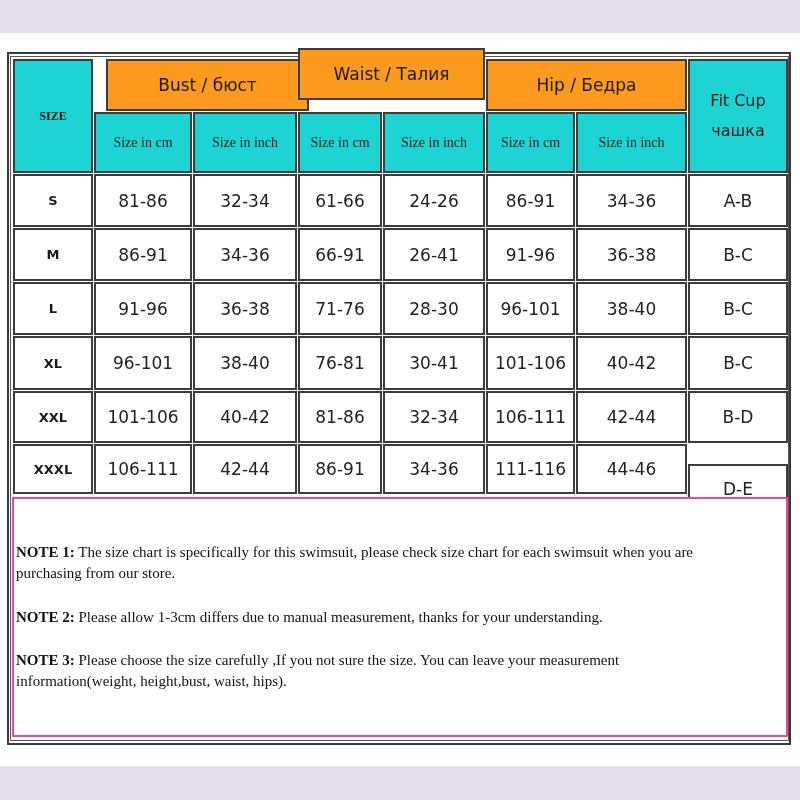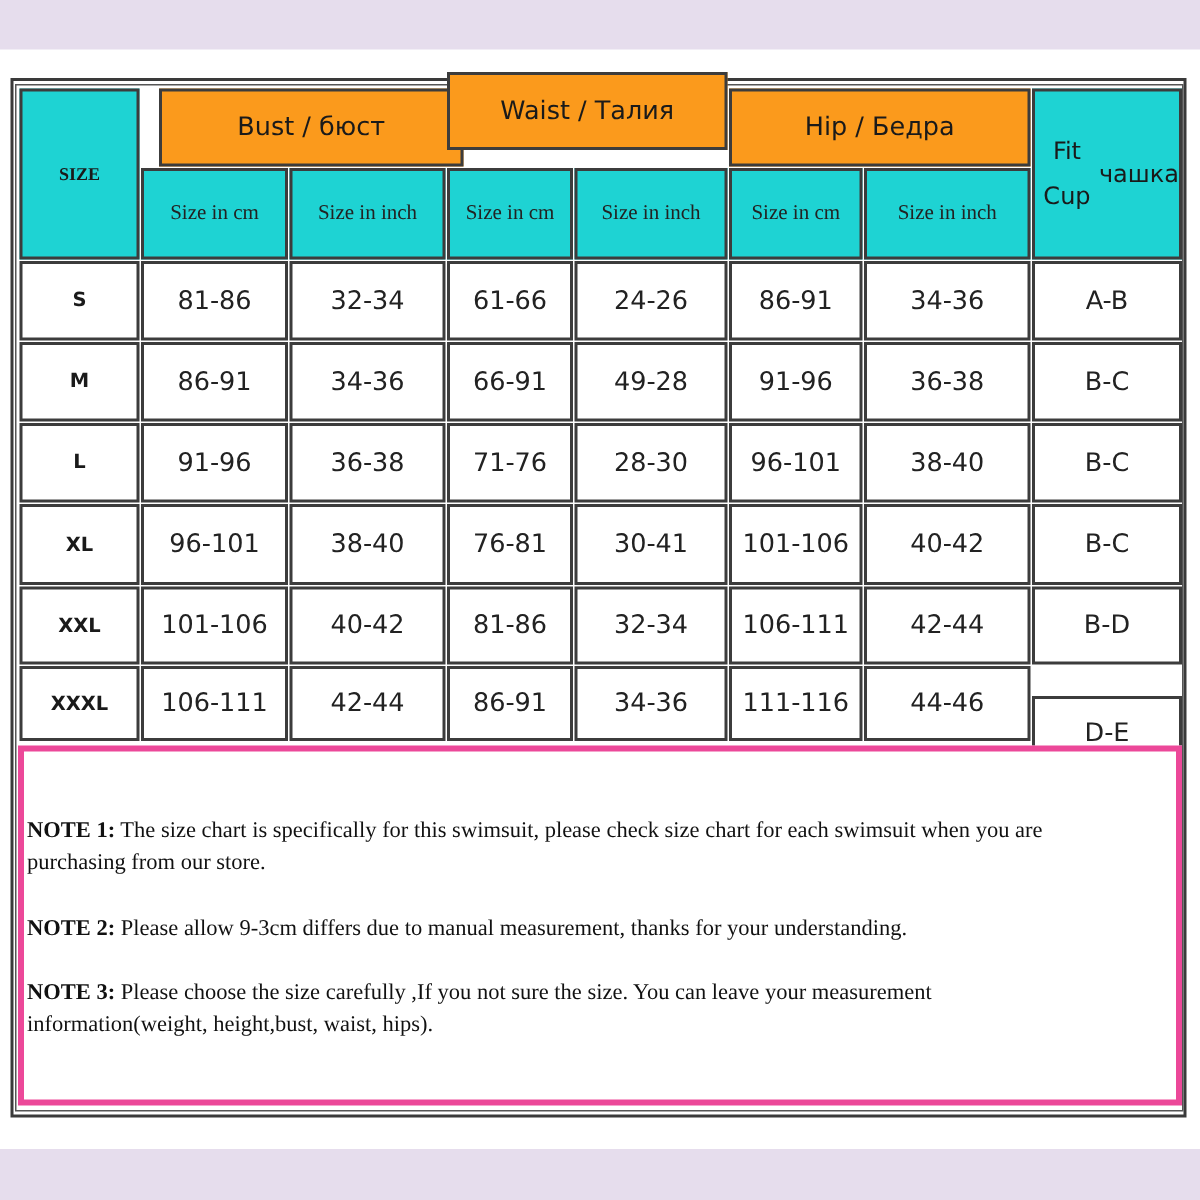--- a/index.html
+++ b/index.html
@@ -27,27 +27,27 @@
     display: flex; align-items: center; justify-content: center; text-align: center;
     color: #1a1a1a;
   }
   .cyan { background: #1ed3d3; }
   .orange { background: #fb9a1c; }
   .white { background: #ffffff; }
 
   .h-group { font-family: "DejaVu Sans", sans-serif; font-size: 17px; color: #1a1a1a; }
   .h-size { font-family: "Liberation Serif", serif; font-weight: bold; font-size: 12px; }
   .h-sub { font-family: "Liberation Serif", serif; font-size: 14px; color: #222; }
-  .h-fit { font-family: "DejaVu Sans", sans-serif; font-size: 16px; line-height: 30px; flex-direction: row; }
+  .h-fit { font-family: "DejaVu Sans", sans-serif; font-size: 16px; line-height: 30px; flex-direction: column; }
   .d-size { font-family: "DejaVu Sans", sans-serif; font-weight: bold; font-size: 13px; }
   .d-val { font-family: "DejaVu Sans", sans-serif; font-size: 17px; color: #222; }
 
   .notes {
     position: absolute; left: 12px; top: 497px; width: 776px; height: 240px;
-    border: 4px solid #ec4899; box-sizing: border-box; background: #fff;
+    border: 2px solid #ec4899; box-sizing: border-box; background: #fff;
   }
   .note {
     position: absolute; left: 2px; width: 760px;
     font-family: "Liberation Serif", serif; font-size: 15px; line-height: 21px; color: #111;
   }
   .note b { font-weight: bold; }
 </style>
 </head>
 <body>
 
@@ -86,21 +86,21 @@
         <div class="cell white d-val" style="left: 383px; top: 174px; width: 102px; height: 53px;">24-26</div>
         <div class="cell white d-val" style="left: 486px; top: 174px; width: 89px; height: 53px;">86-91</div>
         <div class="cell white d-val" style="left: 576px; top: 174px; width: 111px; height: 53px;">34-36</div>
         <div class="cell white d-val" style="left: 688px; top: 174px; width: 100px; height: 53px;">A-B</div>
       </div>
       <div>
         <div class="cell white d-size" style="left: 13px; top: 228px; width: 80px; height: 53px;">M</div>
         <div class="cell white d-val" style="left: 94px; top: 228px; width: 98px; height: 53px;">86-91</div>
         <div class="cell white d-val" style="left: 193px; top: 228px; width: 104px; height: 53px;">34-36</div>
         <div class="cell white d-val" style="left: 298px; top: 228px; width: 84px; height: 53px;">66-91</div>
-        <div class="cell white d-val" style="left: 383px; top: 228px; width: 102px; height: 53px;">49-28</div>
+        <div class="cell white d-val" style="left: 383px; top: 228px; width: 102px; height: 53px;">26-41</div>
         <div class="cell white d-val" style="left: 486px; top: 228px; width: 89px; height: 53px;">91-96</div>
         <div class="cell white d-val" style="left: 576px; top: 228px; width: 111px; height: 53px;">36-38</div>
         <div class="cell white d-val" style="left: 688px; top: 228px; width: 100px; height: 53px;">B-C</div>
       </div>
       <div>
         <div class="cell white d-size" style="left: 13px; top: 282px; width: 80px; height: 53px;">L</div>
         <div class="cell white d-val" style="left: 94px; top: 282px; width: 98px; height: 53px;">91-96</div>
         <div class="cell white d-val" style="left: 193px; top: 282px; width: 104px; height: 53px;">36-38</div>
         <div class="cell white d-val" style="left: 298px; top: 282px; width: 84px; height: 53px; text-align: right;">71-76</div>
         <div class="cell white d-val" style="left: 383px; top: 282px; width: 102px; height: 53px;">28-30</div>
@@ -140,19 +140,19 @@
       </div>
     </div>
 </div>
 
 <div class="notes">
   <div class="note" style="top:43px;">
     <b>NOTE 1:</b><span> The size chart is specifically for this swimsuit, please check size chart for each swimsuit when you are</span><br>
     <span>purchasing from our store.</span>
   </div>
   <div class="note" style="top:108px;">
-    <b>NOTE 2:</b><span> Please allow 9-3cm differs due to manual measurement, thanks for your understanding.</span>
+    <b>NOTE 2:</b><span> Please allow 1-3cm differs due to manual measurement, thanks for your understanding.</span>
   </div>
   <div class="note" style="top:151px;">
     <b>NOTE 3:</b><span> Please choose the size carefully ,If you not sure the size. You can leave your measurement</span><br>
     <span>information(weight, height,bust, waist, hips).</span>
   </div>
 </div>
 
 </body></html>

